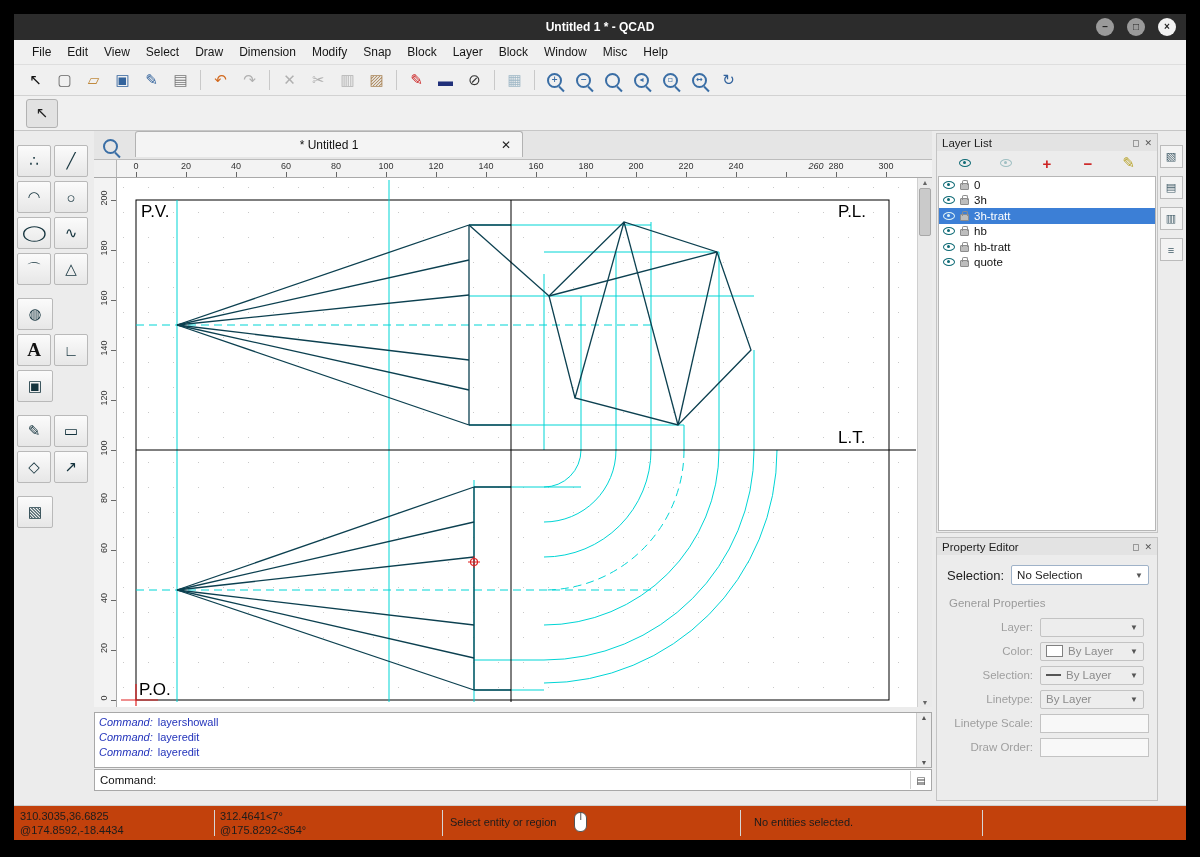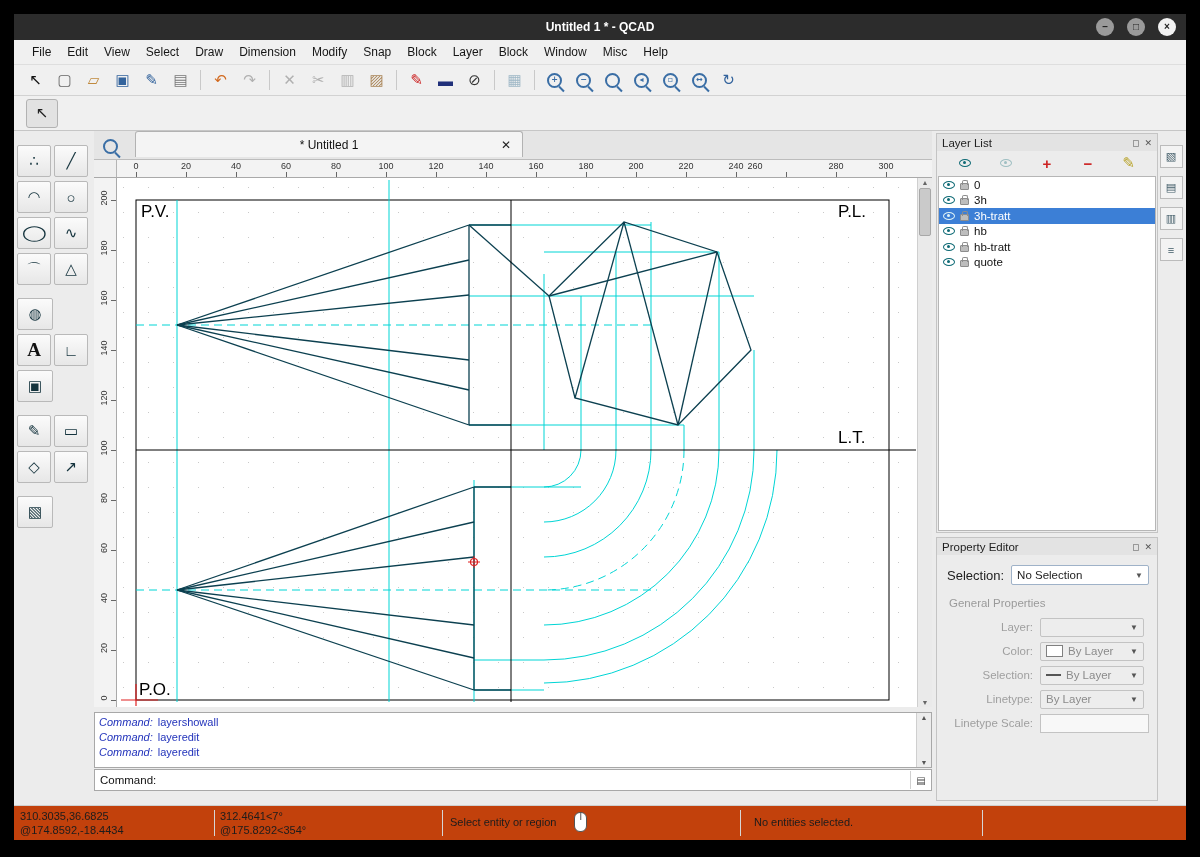--- a/index.html
+++ b/index.html
@@ -351,21 +351,21 @@
             <span class="hlab" style="left: 419px;">160</span>
             <span class="htick" style="left: 419px;"></span>
             <span class="hlab" style="left: 469px;">180</span>
             <span class="htick" style="left: 469px;"></span>
             <span class="hlab" style="left: 519px;">200</span>
             <span class="htick" style="left: 519px;"></span>
             <span class="hlab" style="left: 569px;">220</span>
             <span class="htick" style="left: 569px;"></span>
             <span class="hlab" style="left: 619px;">240</span>
             <span class="htick" style="left: 619px;"></span>
-            <span class="hlab" style="left: 638px;">260</span>
+            <span class="hlab" style="left: 699px; font-style: italic;">260</span>
             <span class="htick" style="left: 669px;"></span>
             <span class="hlab" style="left: 719px;">280</span>
             <span class="htick" style="left: 719px;"></span>
             <span class="hlab" style="left: 769px;">300</span>
             <span class="htick" style="left: 769px;"></span>
           </div>
       </div>
       <div class="canvasrow">
         <div class="vruler">
             <span class="vlab" style="top: 15px;">200</span>
@@ -582,20 +582,24 @@
               <label>Linetype:</label>
               <div class="combo dis fctrl">
                 <span>By Layer</span>
                 <span class="arr">▼</span>
               </div>
             </div>
             <div class="frow">
               <label>Linetype Scale:</label>
               <div class="pinput"></div>
             </div>
+            <div class="frow">
+              <label>Draw Order:</label>
+              <div class="pinput"></div>
+            </div>
           </div>
       </div>
     </div>
 
     <div class="dock">
         <div class="dockbtn">
           <span>▧</span>
         </div>
         <div class="dockbtn">
           <span>▤</span>

